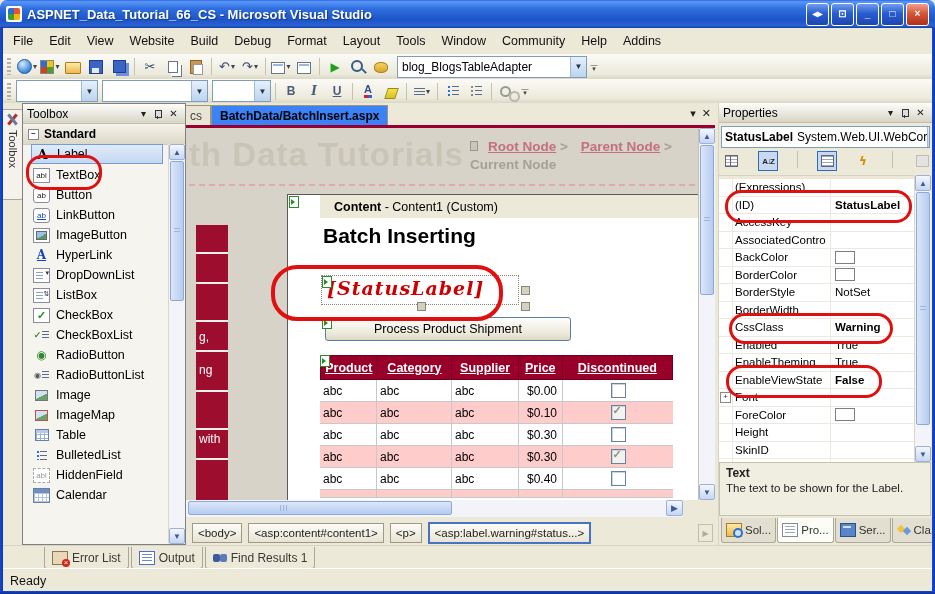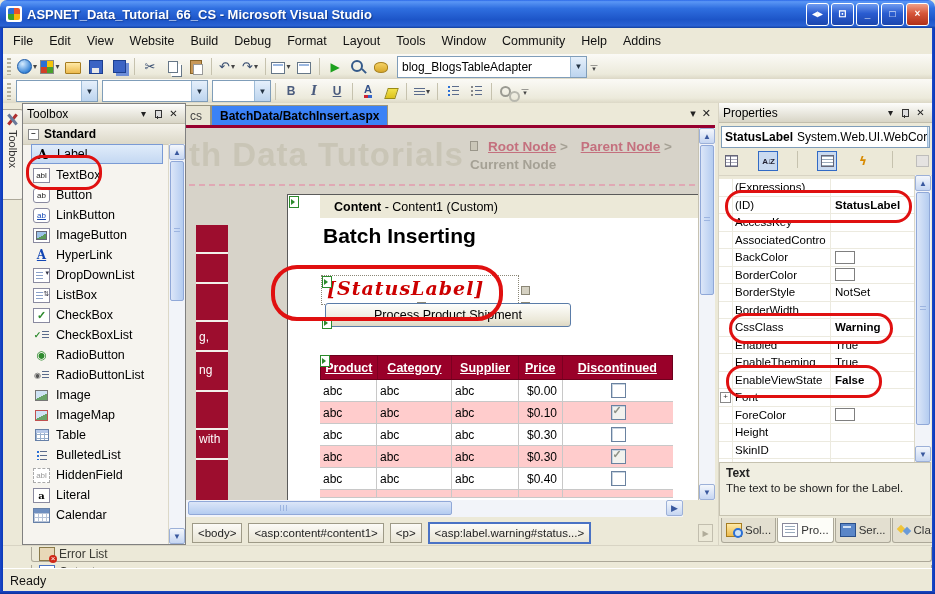--- a/index.html
+++ b/index.html
@@ -175,21 +175,21 @@
     border:1px solid #5a5a5a;box-sizing:border-box;padding-left:32px;}
   .chead{height:23px;background:#ece9d8;display:flex;align-items:center;font-size:12.5px;padding-left:14px;position:relative;}
   .gg{position:absolute;width:8px;height:10px;background:#fff;border:1px solid #2c8a2c;z-index:5;}
   .gg::after{content:"";position:absolute;left:1px;top:2px;width:0;height:0;
     border-left:4px solid #2c8a2c;border-top:3px solid transparent;border-bottom:3px solid transparent;}
   .cbody{position:relative;height:calc(100% - 23px);}
   .pgh{position:absolute;left:3px;top:6px;font-size:21px;font-weight:bold;color:#000;}
   .sl-box{position:absolute;left:1px;top:57px;width:196px;height:28px;border:1px dotted #8a8676;}
   .sl-text{position:absolute;left:5px;top:1px;font:bold italic 19px "DejaVu Serif",serif;color:#cc0000;letter-spacing:1px;}
   .handle{position:absolute;width:7px;height:7px;background:#d5d1c2;border:1px solid #8a8676;}
-  .pbtn{position:absolute;left:5px;top:85px;width:244px;height:22px;border:1px solid #5a7ca8;border-radius:3px;
+  .pbtn{position:absolute;left:5px;top:99px;width:244px;height:22px;border:1px solid #5a7ca8;border-radius:3px;
     background:linear-gradient(#fefefc,#ece9da 70%,#ddd8c4);font-size:12.5px;display:flex;align-items:center;justify-content:center;}
 
   .gtable{position:absolute;left:0;top:137px;width:353px;font-size:12px;}
   .ghead{display:flex;height:25px;background:#990029;box-sizing:border-box;border:1px solid #6d001d;}
   .ghc{color:#fff;font-weight:bold;text-decoration:underline;display:flex;align-items:center;justify-content:center;
     border-right:1px solid #7c0021;box-sizing:border-box;font-size:12.5px;}
   .grow{display:flex;height:22px;background:#fff;border-bottom:1px solid #c8c8c8;box-sizing:border-box;}
   .grow.alt{background:#ffcccc;}
   .gc{display:flex;align-items:center;padding-left:3px;border-right:1px solid #c8c8c8;box-sizing:border-box;color:#000;}
   .gc.price{justify-content:flex-end;padding-right:5px;}
@@ -259,21 +259,21 @@
   .mi-pro{background:#fff;border:1px solid #889;}
   .mi-pro::after{content:"";position:absolute;left:2px;top:2px;right:2px;height:7px;
     background:repeating-linear-gradient(#9ab 0 1px,transparent 1px 3px);}
   .mi-ser{background:#5a86c8;border:1px solid #2a4f8a;}
   .mi-ser::after{content:"";position:absolute;left:2px;top:2px;width:8px;height:2px;background:#cfe0f5;}
   .mi-cla{background:transparent;}
   .mi-cla::before{content:"";position:absolute;left:1px;top:2px;width:6px;height:6px;background:#f0c53a;transform:rotate(45deg);}
   .mi-cla::after{content:"";position:absolute;left:7px;top:4px;width:6px;height:6px;background:#6a9ad8;transform:rotate(45deg);}
 
   
-  .bottom-tabs{position:absolute;left:3px;right:3px;top:545px;height:23px;background:#ece9d8;display:flex;gap:2px;padding-left:28px;border-top:1px solid #d8d4c4;flex-direction:column;}
+  .bottom-tabs{position:absolute;left:3px;right:3px;top:545px;height:23px;background:#ece9d8;display:flex;gap:2px;padding-left:41px;border-top:1px solid #d8d4c4;}
   .btab{height:21px;margin-top:1px;display:flex;align-items:center;gap:4px;font-size:12px;color:#3a3a33;
     border:1px solid #aca899;border-top:none;background:#ece9d8;padding:0 7px;border-radius:0 0 3px 3px;}
   .mi-err{background:#e8d8b8;border:1px solid #8a7a4a;}
   .mi-err::after{content:"×";position:absolute;right:-3px;bottom:-3px;width:8px;height:8px;border-radius:50%;
     background:#d02818;color:#fff;font-size:8px;line-height:8px;text-align:center;}
   .mi-out{background:#fff;border:1px solid #4a72c4;}
   .mi-out::after{content:"";position:absolute;left:2px;top:2px;right:2px;height:7px;
     background:repeating-linear-gradient(#6a8ac8 0 1px,transparent 1px 3px);}
   .mi-findr{background:transparent;}
   .mi-findr::before{content:"";position:absolute;left:0;top:2px;width:7px;height:8px;background:#3a5a9a;border-radius:2px;}
@@ -673,24 +673,20 @@
           </div>
         <div class="tbx-item">
             <span class="ic ti-bulletedlist"></span>
             <span>BulletedList</span>
           </div>
         <div class="tbx-item">
             <span class="ic ti-hiddenfield"></span>
             <span>HiddenField</span>
           </div>
         <div class="tbx-item">
-            <span class="ic ti-literal"></span>
-            <span>Literal</span>
-          </div>
-        <div class="tbx-item">
             <span class="ic ti-calendar"></span>
             <span>Calendar</span>
           </div>
       </div>
       <div class="tbx-scroll">
         <span class="sarrow" style="top:0;">▲</span>
         <span class="sthumb" style="top:17px;height:140px;"></span>
         <span class="sarrow" style="bottom:0;top:auto;">▼</span>
       </div>
     </div>

